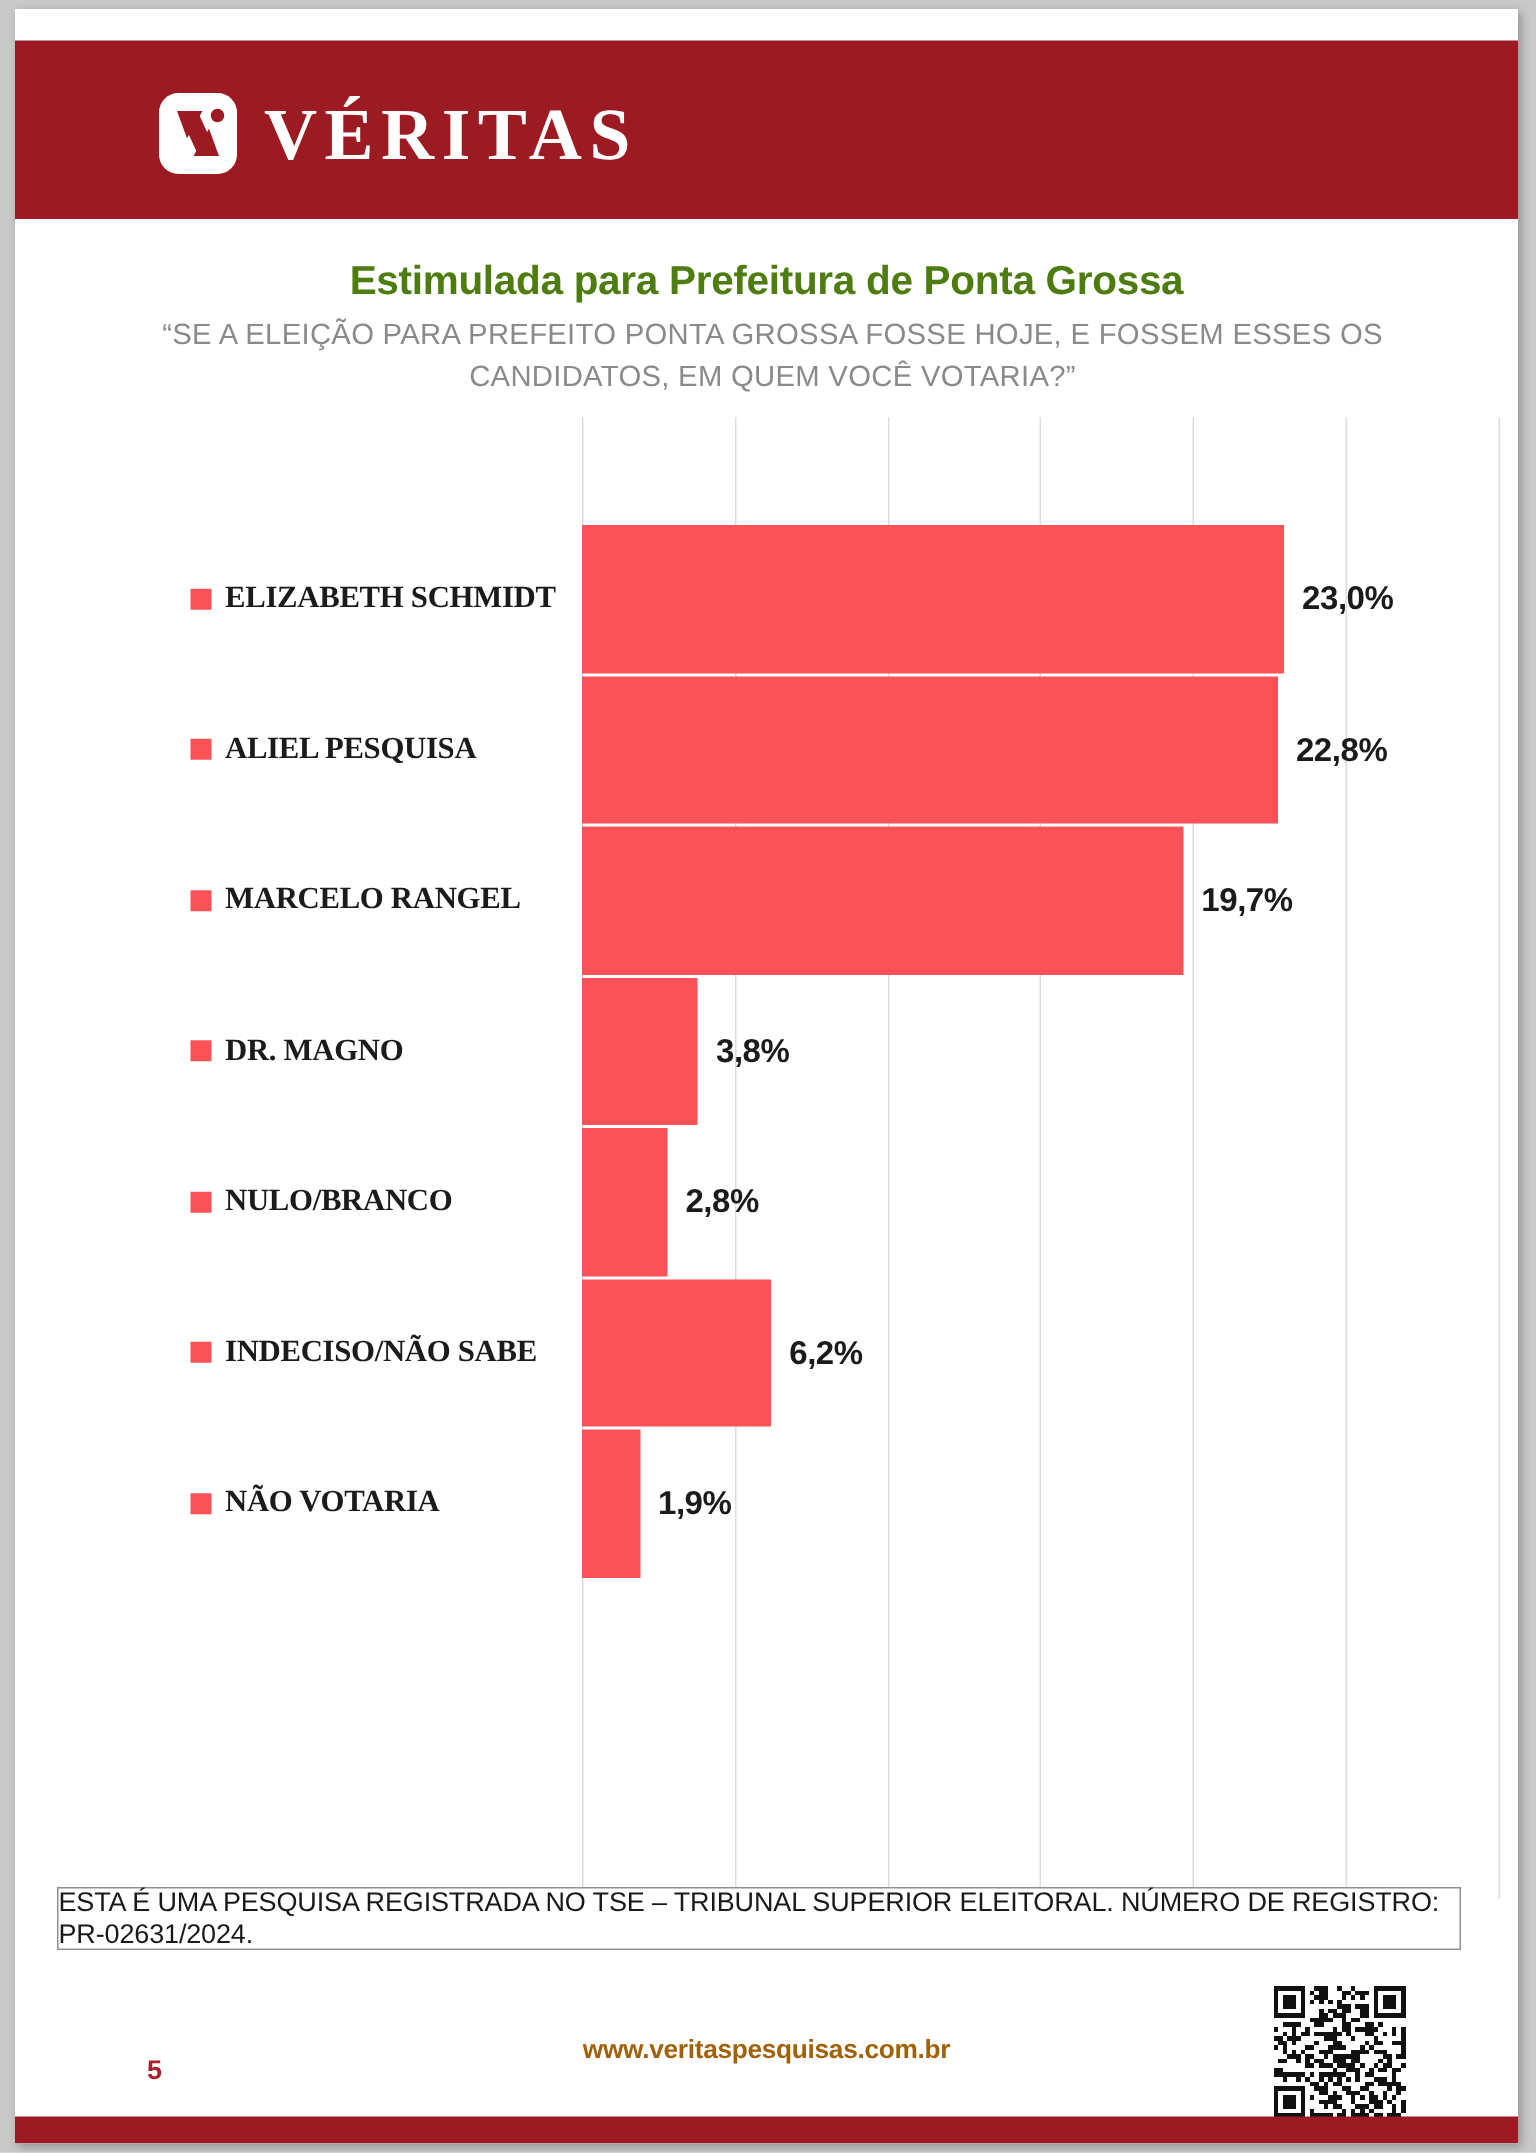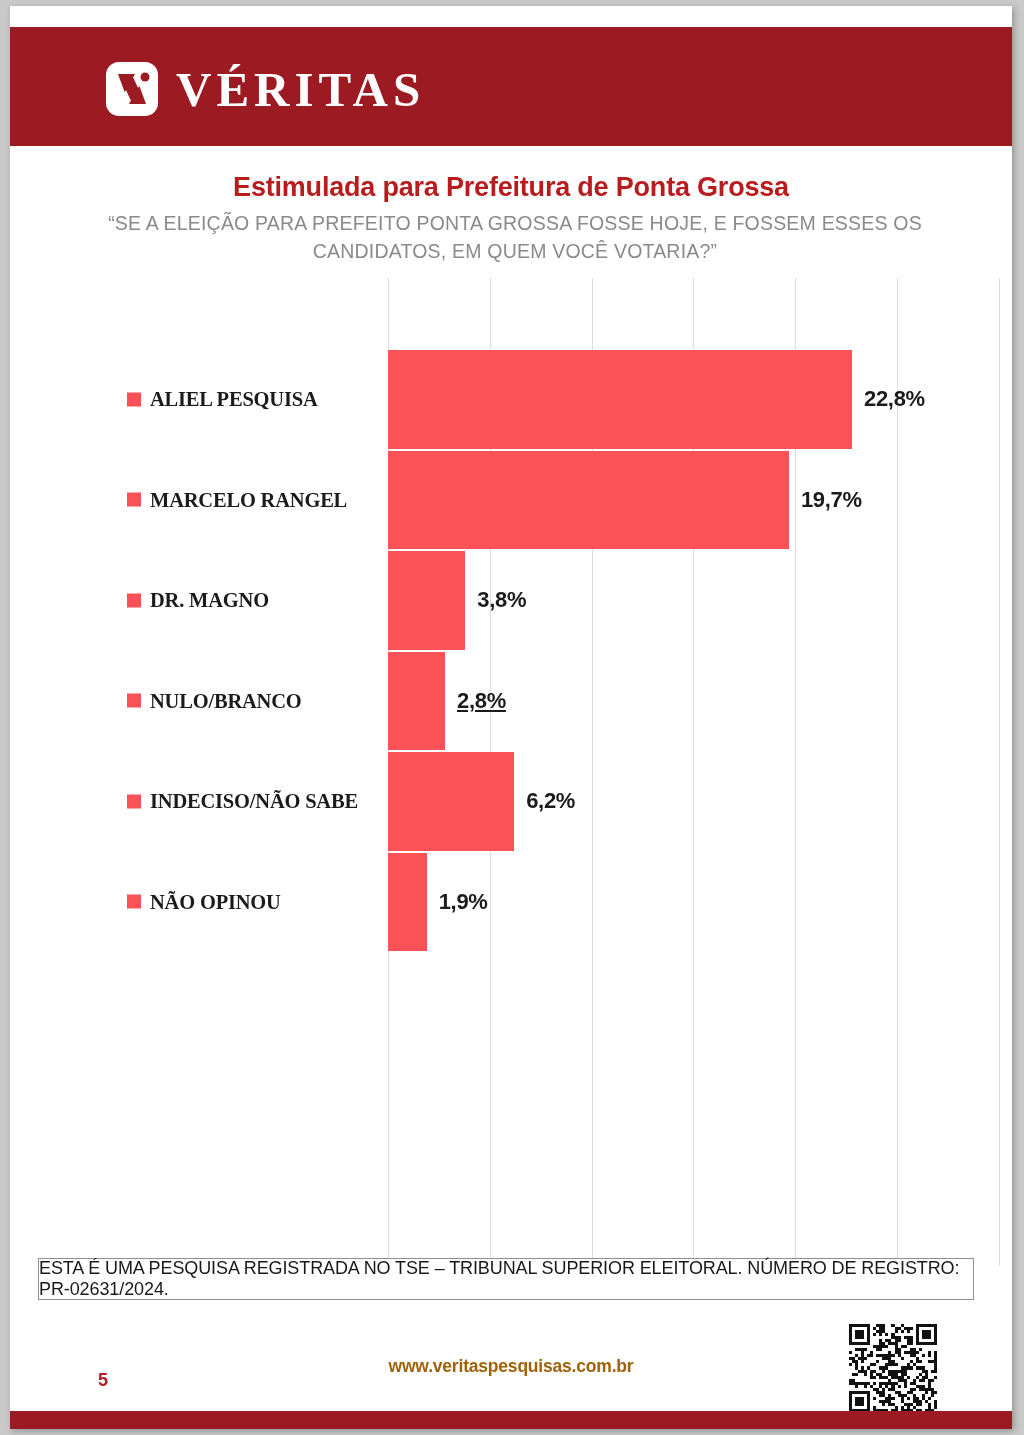--- a/index.html
+++ b/index.html
@@ -55,21 +55,21 @@
     letter-spacing: 5px;
   }
 
   
   .chart-title {
     position: absolute;
     left: 0;
     top: 166px;
     width: 1002px;
     text-align: center;
-    color: #b91c1c;
+    color: #4d7c0f;
     font-size: 27px;
     font-weight: 700;
     letter-spacing: -0.2px;
   }
   .chart-subtitle {
     position: absolute;
     left: 85px;
     top: 203px;
     width: 840px;
     text-align: center;
@@ -234,20 +234,28 @@
         <div class="gridline" style="left: 581.5px;"></div>
         <div class="gridline" style="left: 683.25px;"></div>
         <div class="gridline" style="left: 785px;"></div>
         <div class="gridline" style="left: 886.75px;"></div>
         <div class="gridline" style="left: 988.5px;"></div>
       </div>
     <div class="rows">
         <div class="row">
           <div class="legend">
             <span class="swatch" style="background: rgb(250, 82, 87);"></span>
+            <span class="legend-label">ELIZABETH SCHMIDT</span>
+          </div>
+          <div class="bar" style="width: 468.05px; background: rgb(250, 82, 87);"></div>
+          <div class="value" style="left: 858.05px;">23,0%</div>
+        </div>
+        <div class="row">
+          <div class="legend">
+            <span class="swatch" style="background: rgb(250, 82, 87);"></span>
             <span class="legend-label">ALIEL PESQUISA</span>
           </div>
           <div class="bar" style="width: 463.98px; background: rgb(250, 82, 87);"></div>
           <div class="value" style="left: 853.98px;">22,8%</div>
         </div>
         <div class="row">
           <div class="legend">
             <span class="swatch" style="background: rgb(250, 82, 87);"></span>
             <span class="legend-label">MARCELO RANGEL</span>
           </div>
@@ -261,34 +269,34 @@
           </div>
           <div class="bar" style="width: 77.33px; background: rgb(250, 82, 87);"></div>
           <div class="value" style="left: 467.33px;">3,8%</div>
         </div>
         <div class="row">
           <div class="legend">
             <span class="swatch" style="background: rgb(250, 82, 87);"></span>
             <span class="legend-label">NULO/BRANCO</span>
           </div>
           <div class="bar" style="width: 56.98px; background: rgb(250, 82, 87);"></div>
-          <div class="value" style="left: 446.98px; text-decoration: underline;">2,8%</div>
+          <div class="value" style="left: 446.98px;">2,8%</div>
         </div>
         <div class="row">
           <div class="legend">
             <span class="swatch" style="background: rgb(250, 82, 87);"></span>
             <span class="legend-label">INDECISO/NÃO SABE</span>
           </div>
           <div class="bar" style="width: 126.17px; background: rgb(250, 82, 87);"></div>
           <div class="value" style="left: 516.17px;">6,2%</div>
         </div>
         <div class="row">
           <div class="legend">
             <span class="swatch" style="background: rgb(250, 82, 87);"></span>
-            <span class="legend-label">NÃO OPINOU</span>
+            <span class="legend-label">NÃO VOTARIA</span>
           </div>
           <div class="bar" style="width: 38.665px; background: rgb(250, 82, 87);"></div>
           <div class="value" style="left: 428.665px;">1,9%</div>
         </div>
       </div>
   </div>
 
   <div class="tse-box">
     <span class="tse-text">ESTA É UMA PESQUISA REGISTRADA NO TSE – TRIBUNAL SUPERIOR ELEITORAL. NÚMERO DE REGISTRO: PR-02631/2024.</span>
   </div>

